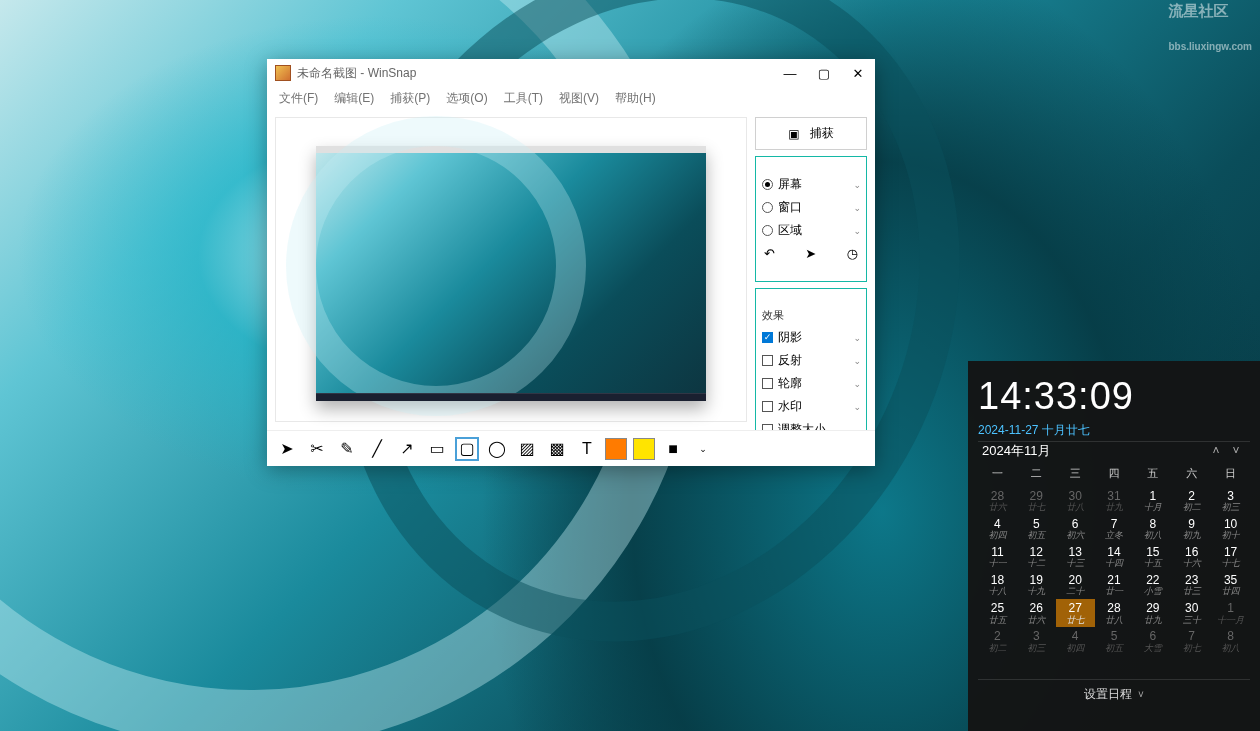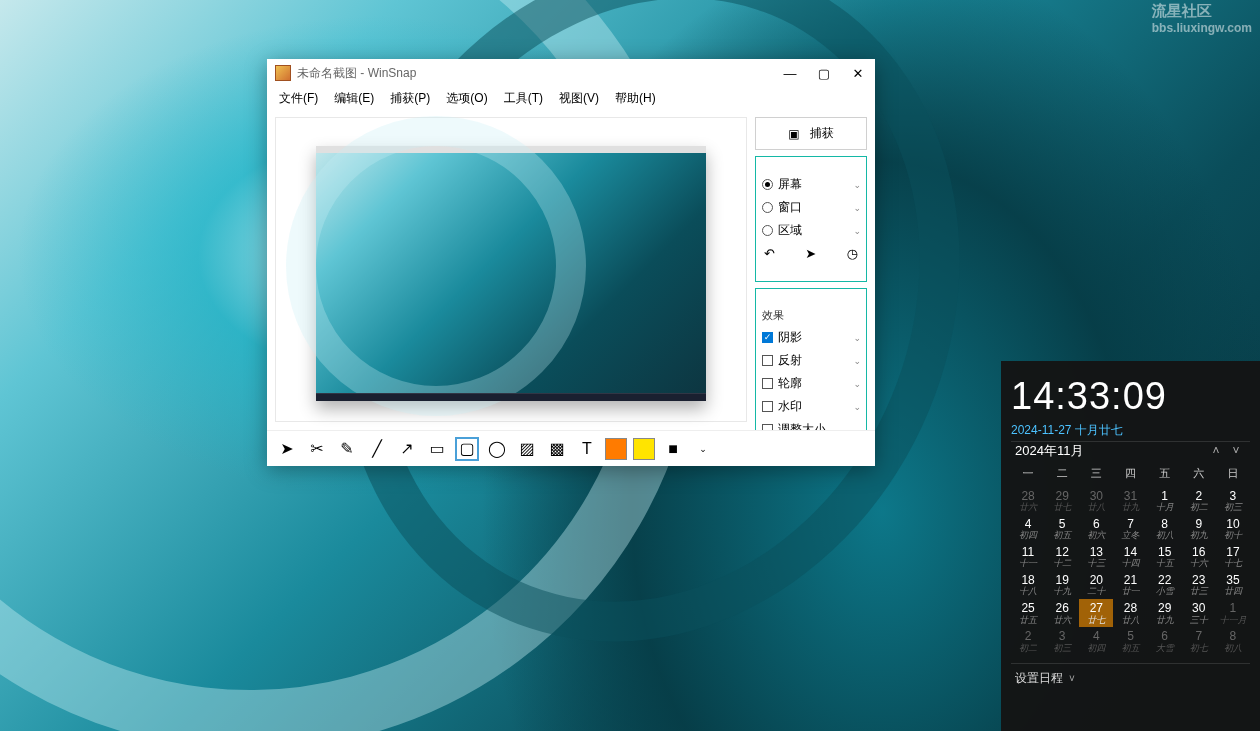--- a/index.html
+++ b/index.html
@@ -6,31 +6,31 @@
 body { width:1260px; height:731px; overflow:hidden; position:relative; background:linear-gradient(135deg,#0a5d6f 0%,#1db5c9 25%,#b8e4ea 50%,#0d7a8c 75%,#0a5d6f 100%); }
 .wallpaper { position:absolute; inset:0; background:
   radial-gradient(ellipse 600px 400px at 30% 35%,rgba(220,245,248,.9) 0%,rgba(29,181,201,.6) 30%,transparent 60%),
   radial-gradient(ellipse 500px 700px at 70% 70%,rgba(13,122,140,.95) 0%,rgba(6,60,70,.9) 50%,transparent 80%),
   linear-gradient(135deg,#c5e8ec 0%,#5fc5d4 20%,#1a8a9c 45%,#0a4d5a 70%,#062f38 100%); }
 .wave{position:absolute;border-radius:50%;}
 .wave1{width:900px;height:900px;left:-200px;top:-150px;border:60px solid rgba(200,240,244,.4);transform:rotate(-15deg);}
 .wave2{width:600px;height:700px;left:350px;top:-50px;border:40px solid rgba(10,80,92,.5);transform:rotate(25deg);}
 .watermark{position:absolute;right:8px;top:2px;text-align:left;color:rgba(255,255,255,.5);font-weight:bold;z-index:3;}
 .watermark .l1{font-size:15px;}
-.watermark .l2{font-size:12px;}
+.watermark .l2{font-size:10px;margin-top:20px;}
 
 
 .window{position:absolute;left:267px;top:59px;width:608px;height:407px;background:#fff;box-shadow:0 4px 20px rgba(0,0,0,.35);display:flex;flex-direction:column;z-index:5;}
 .titlebar{height:28px;display:flex;align-items:center;padding:0 0 0 8px;}
 .app-icon{width:16px;height:16px;background:linear-gradient(135deg,#f0c050 0%,#d07030 100%);border:1px solid #a05020;margin-right:6px;}
 .title-text{font-size:12px;color:#666;}
 .title-spacer{flex:1;}
 .win-btn{width:34px;height:28px;display:flex;align-items:center;justify-content:center;font-size:13px;color:#000;cursor:pointer;}
 .menubar{height:22px;display:flex;align-items:center;padding:0 4px;}
-.menubar span{font-size:12px;color:#000000;padding:2px 8px;cursor:pointer;}
+.menubar span{font-size:12px;color:#737373;padding:2px 8px;cursor:pointer;}
 .content{flex:1;display:flex;gap:8px;padding:8px;overflow:hidden;}
 .canvas-area{flex:1;background:#fff;display:flex;align-items:flex-start;justify-content:center;border:1px solid #e8e8e8;padding:28px 18px;}
 .screenshot-thumb{width:390px;height:255px;background:linear-gradient(135deg,#c5e8ec 0%,#5fc5d4 20%,#1a8a9c 45%,#0a4d5a 70%,#0d3540 100%);position:relative;box-shadow:0 8px 16px rgba(0,0,0,.3);}
 .st-top{position:absolute;top:0;left:0;right:0;height:7px;background:#e0e0e0;}
 .st-bottom{position:absolute;bottom:0;left:0;right:0;height:8px;background:linear-gradient(90deg,#1a2030 0%,#1a2030 100%);border-top:1px solid rgba(255,255,255,.1);}
 .st-wave{position:absolute;width:300px;height:300px;border:30px solid rgba(200,240,244,.3);border-radius:50%;left:-30px;top:-30px;}
 
 .sidepanel{width:112px;display:flex;flex-direction:column;gap:6px;font-size:12px;}
 .panel-btn{border:1px solid #d0d0d0;padding:7px 0;display:flex;align-items:center;justify-content:center;gap:10px;cursor:pointer;background:#fff;position:relative;}
 .panel-group{border:1px solid #14b8a6;padding:16px 0;}
@@ -44,36 +44,36 @@
 .dims{text-align:center;font-size:9px;color:#999;padding:2px 0;}
 .icon-row{display:flex;justify-content:space-between;padding:4px 8px;}
 .ic{font-size:13px;cursor:pointer;}
 
 .toolbar{height:36px;display:flex;align-items:center;gap:6px;padding:0 8px;background:#fff;border-top:1px solid #eee;}
 .tool{width:24px;height:24px;display:flex;align-items:center;justify-content:center;cursor:pointer;font-size:16px;color:#000;}
 .tool.active{border:2px solid #4aa0d8;}
 .swatch{width:22px;height:22px;border:1px solid #888;}
 
 
-.cal-panel{position:absolute;right:0;top:361px;width:259px;height:370px;background:rgba(20,20,20,.96);color:#fff;z-index:4;padding:14px 10px 6px 10px;display:flex;flex-direction:column;}
+.cal-panel{position:absolute;right:0;top:361px;width:292px;height:370px;background:rgba(20,20,20,.96);color:#fff;z-index:4;padding:14px 10px 6px 10px;display:flex;flex-direction:column;}
 .clock{font-size:38px;font-weight:300;letter-spacing:1px;}
 .datestr{font-size:12px;color:#4cc2ff;margin-top:4px;margin-bottom:2px;}
 .month-row{display:flex;align-items:center;font-size:13px;padding:0 4px;border-top:1px solid rgba(255,255,255,.12);}
 .month-row .sp{flex:1;}
 .month-row .arrow{width:20px;text-align:center;color:#aaa;cursor:pointer;font-size:12px;}
 .cal-grid{display:grid;grid-template-columns:repeat(7,1fr);text-align:center;font-size:11px;}
 .dow{color:#ccc;padding:6px 0;}
 .day{padding:3px 0 2px 0;line-height:1.1;cursor:pointer;}
 .day .n{font-size:12px;display:block;}
 .day .s{font-size:9px;color:#888;display:block;font-style:italic;}
 .day.dim .n{color:#666;}
 .day.dim .s{color:#555;}
 .day.today{background:#a16207;}
 .day.today .s{color:#e0e0e0;}
-.agenda{margin-top:8px;text-align:left;font-size:12px;color:#ddd;padding:6px 4px 2px 4px;border-top:1px solid rgba(255,255,255,.12);}
+.agenda{margin-top:24px;text-align:center;font-size:12px;color:#ddd;padding:6px 4px 2px 4px;border-top:1px solid rgba(255,255,255,.12);}
 .agenda .chv{font-size:10px;color:#aaa;margin-left:6px;}
 </style>
 </head>
 <body>
 
 <div class="wallpaper">
   <div class="wave wave1"></div>
     <div class="wave wave2"></div>
 </div>
 

